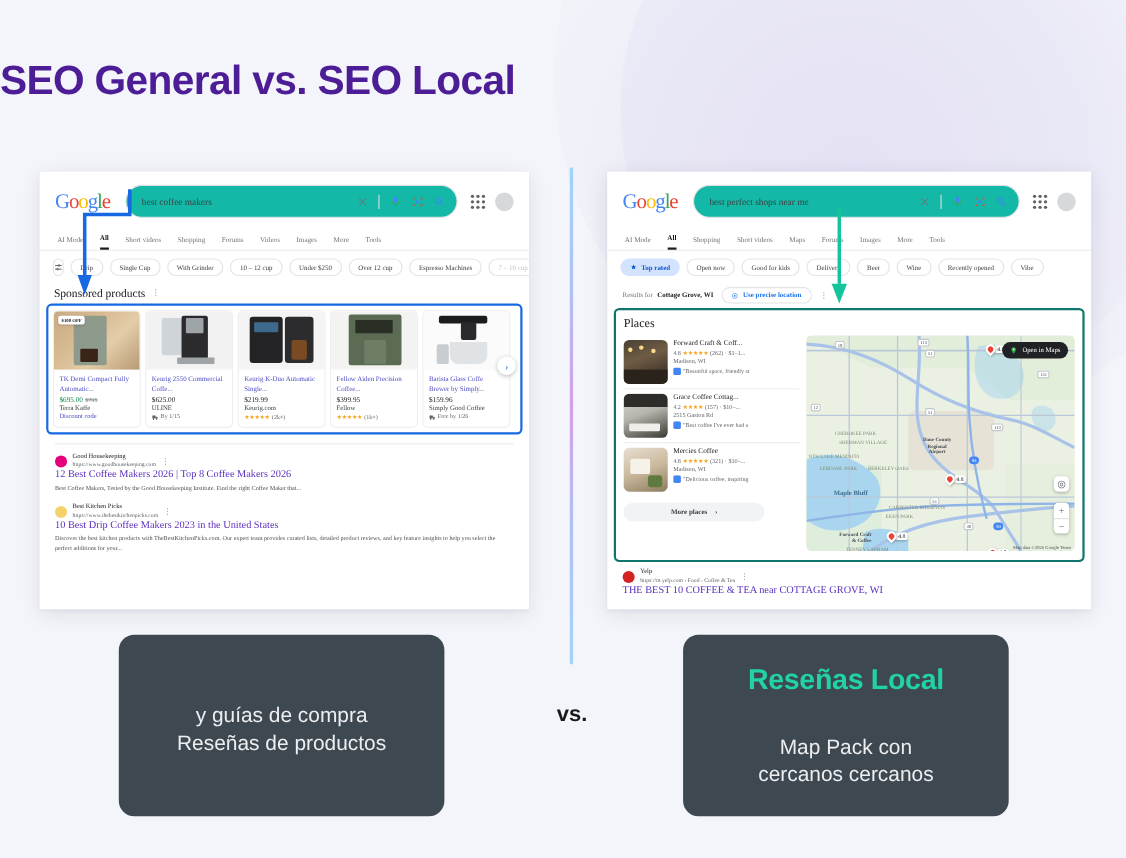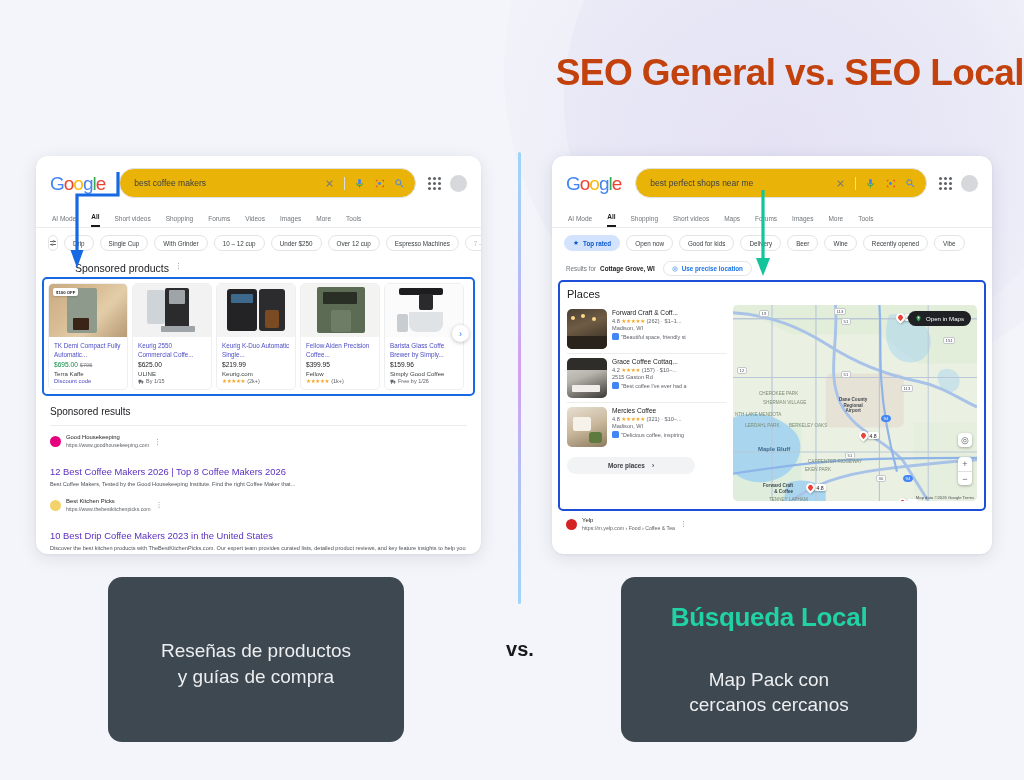--- a/index.html
+++ b/index.html
@@ -15,57 +15,58 @@
     background:radial-gradient(circle at 40% 60%, #e4e2f4 0%, #e9e8f6 45%, rgba(244,245,250,0) 72%);
   }
   .bg-wash2 {
     position:absolute; right:-120px; top:-250px; width:640px; height:640px;
     border-radius:50%;
     background:radial-gradient(circle at 45% 65%, rgba(226,224,244,.75) 0%, rgba(244,245,250,0) 70%);
   }
 
   
   .page-title {
-    position:absolute; left:0; right:0; top:52px; text-align:right;
-    font-size:37px; font-weight:700; letter-spacing:-.6px; color:#c2410c;padding-left:38px;
+    position:absolute; left:0; right:0; top:52px; text-align:left;
+    font-size:37px; font-weight:700; letter-spacing:-.6px; color:#4c1d95;
   }
 
   
   .divider {
     position:absolute; left:518px; top:152px; width:3px; height:452px;
     border-radius:2px;
     background:linear-gradient(180deg,#8fd0f7 0%,#a5b6f3 25%,#cf8fe8 48%,#a7b4f2 70%,#93cff7 100%);
     opacity:.85;
   }
   .vs-label {
     position:absolute; left:475px; top:638px; width:90px; text-align:center;
     font-size:20px; font-weight:600; color:#19191c;
   }
 
   
   .serp {
-    position:absolute; background:#fff; border-radius:12px;
+    position:absolute; background:#fff; border-radius:0;
     box-shadow:0 4px 18px rgba(30,30,60,.10), 0 1px 3px rgba(30,30,60,.06);
     overflow:hidden;
+    font-family:Liberation Serif, serif;
   }
   #serp-left  { left:36px;  top:156px; width:445px; height:398px; }
   #serp-right { left:552px; top:156px; width:440px; height:398px; }
 
   .g-head { display:flex; align-items:center; padding:12px 14px 8px 14px; }
   .g-logo { font-size:19px; font-weight:500; letter-spacing:-1px; line-height:1; flex:0 0 auto; }
   .g-logo span:nth-child(1){color:#4285f4}
   .g-logo span:nth-child(2){color:#ea4335}
   .g-logo span:nth-child(3){color:#fbbc05}
   .g-logo span:nth-child(4){color:#4285f4}
   .g-logo span:nth-child(5){color:#34a853}
   .g-logo span:nth-child(6){color:#ea4335}
 
   .searchbar {
     flex:1; margin-left:14px; height:30px; border:1px solid #dfe1e5; border-radius:16px;
-    display:flex; align-items:center; padding:0 10px 0 14px; background:#eab308;
+    display:flex; align-items:center; padding:0 10px 0 14px; background:#14b8a6;
   }
   .searchbar .q { flex:1; font-size:8.5px; color:#3c4043; }
   .sb-icons { display:flex; align-items:center; gap:9px; }
   .sb-icons .sep { width:1px; height:13px; background:#dadce0; }
   .ic { width:11px; height:11px; display:block; }
   .ic svg { width:100%; height:100%; display:block; }
 
   .apps-grid { width:13px; height:13px; margin-left:12px;
     display:grid; grid-template-columns:repeat(3,3px); grid-template-rows:repeat(3,3px);
     gap:2px; }
@@ -85,21 +86,21 @@
   .chip.icon-only { width:19px; padding:0; justify-content:center; }
 
   .loc-row { display:flex; align-items:center; gap:8px; padding:4px 14px 0 14px; font-size:6.3px; color:#70757a; }
   .loc-row b { color:#202124; }
   .loc-pill { border:1px solid #e3e4e6; border-radius:12px; height:15px; padding:0 8px;
               display:flex; align-items:center; gap:4px; font-size:6.3px; color:#1a73e8; font-weight:600; }
   .dots { color:#70757a; font-size:7px; letter-spacing:0; }
 
   
   .sp-head { display:flex; gap:6px; padding:5px 14px 3px 13px;
-             font-size:10.5px; color:#202124;margin-left:26px; }
+             font-size:10.5px; color:#202124; }
   .prodbox { margin:0 6px; border:2px solid #1668e3; border-radius:5px; padding:4px 4px;
              display:flex; gap:4px; position:relative; overflow:hidden; }
   .pcard { width:80px; flex:0 0 auto; border:1px solid #eceef0; border-radius:5px; background:#fff;
            overflow:hidden; }
   .pimg { height:53px; position:relative; background:#e9e9ea; }
   .badge { position:absolute; left:4px; top:4px; background:#fff; border-radius:2px;
            font-size:4.3px; padding:1.5px 3px; color:#202124; font-weight:600; box-shadow:0 1px 2px rgba(0,0,0,.18);}
   .pbody { padding:4px 5px 5px 5px; }
   .ptitle { font-size:6.3px; line-height:1.45; color:#4d4dc4; }
   .pprice { font-size:6.6px; color:#202124; margin-top:2px; }
@@ -116,25 +117,25 @@
 
   
   .sr-head { font-size:10px; color:#202124; padding:10px 14px 0 14px; }
   .sr-sep { height:1px; background:#ececec; margin:8px 14px 0 14px; }
   .sr { padding:8px 14px 0 14px; }
   .sr-top { display:flex; align-items:center; gap:5px; }
   .favicon { width:11px; height:11px; border-radius:50%; flex:0 0 auto;
              display:flex; align-items:center; justify-content:center; font-size:5px; color:#fff; font-weight:700;}
   .sr-site { font-size:5.9px; color:#202124; line-height:1.35; }
   .sr-url  { font-size:5.2px; color:#5f6368; line-height:1.35; }
-  .sr-title { font-size:9.4px; color:#5b2fbf; margin-top:17px; }
+  .sr-title { font-size:9.4px; color:#5b2fbf; margin-top:0; }
   .sr-desc { font-size:5.6px; color:#4d5156; line-height:1.7; margin-top:3px; }
 
   
-  .placesbox { margin:4px 6px 0 6px; border:2px solid #1d4ed8; border-radius:5px; padding:6px 7px 8px 7px; }
+  .placesbox { margin:4px 6px 0 6px; border:2px solid #0f766e; border-radius:5px; padding:6px 7px 8px 7px; }
   .places-h { font-size:11px; color:#202124; margin-bottom:5px; }
   .places-wrap { display:flex; gap:6px; }
   .places-list { width:160px; flex:0 0 auto; }
   .place { display:flex; gap:5px; padding:4px 0; }
   .place + .place { border-top:1px solid #ededed; }
   .pl-thumb { width:40px; height:40px; border-radius:5px; flex:0 0 auto; overflow:hidden; position:relative; }
   .pl-info { min-width:0; flex:1; }
   .pl-name { font-size:6.6px; color:#202124; white-space:nowrap; overflow:hidden; }
   .pl-meta { font-size:5.6px; color:#5f6368; margin-top:1.5px; white-space:nowrap; overflow:hidden; }
   .pl-meta .stars { color:#f5a623; letter-spacing:-.3px; }
@@ -369,21 +370,20 @@
               <circle cx="17" cy="16" r="2"></circle>
             </svg>
           <span>Free by 1/26</span>
         </div>
       </div>
     </div>
 
     <div class="nextcirc">›</div>
   </div>
 
-  <div class="sr-head">Sponsored results</div>
   <div class="sr-sep"></div>
 
   <div class="sr">
     <div class="sr-top">
       <div class="favicon" style="background:#e6007e"></div>
       <div>
         <div class="sr-site">Good Housekeeping</div>
         <div class="sr-url">https://www.goodhousekeeping.com</div>
       </div>
       <span class="dots">⋮</span>
@@ -669,40 +669,41 @@
 
   <div class="sr" style="padding-top:6px">
     <div class="sr-top">
       <div class="favicon" style="background:#d32323"></div>
       <div>
         <div class="sr-site">Yelp</div>
         <div class="sr-url">https://m.yelp.com › Food › Coffee &amp; Tea</div>
       </div>
       <span class="dots">⋮</span>
     </div>
+    <div class="sr-title">THE BEST 10 COFFEE &amp; TEA near COTTAGE GROVE, WI</div>
   </div>
 </div>
 
 <svg class="ann" style="left:0;top:0;width:1024px;height:780px">
 
   <path d="M118 172 V195 H77 V250" stroke="#1668e3" stroke-width="3.2" fill="none"></path>
   <path d="M77 268 L70.5 250 L83.5 250 Z" fill="#1668e3"></path>
 
   <path d="M763 190 V258" stroke="#14c49a" stroke-width="3.2" fill="none"></path>
   <path d="M763 276 L756 258 L770 258 Z" fill="#14c49a"></path>
 </svg>
 
 <div class="cap" id="cap-left">
   <div class="cap-sub">
+    <div>y guías de compra</div>
     <div>Reseñas de productos</div>
-    <div>y guías de compra</div>
   </div>
 </div>
 
 <div class="cap" id="cap-right">
   <div class="cap-title">
-    <div>Búsqueda Local</div>
+    <div>Reseñas Local</div>
   </div>
   <div class="cap-sub" style="margin-top:34px">
     <div>Map Pack con</div>
     <div>cercanos cercanos</div>
   </div>
 </div>
 
 </body></html>

